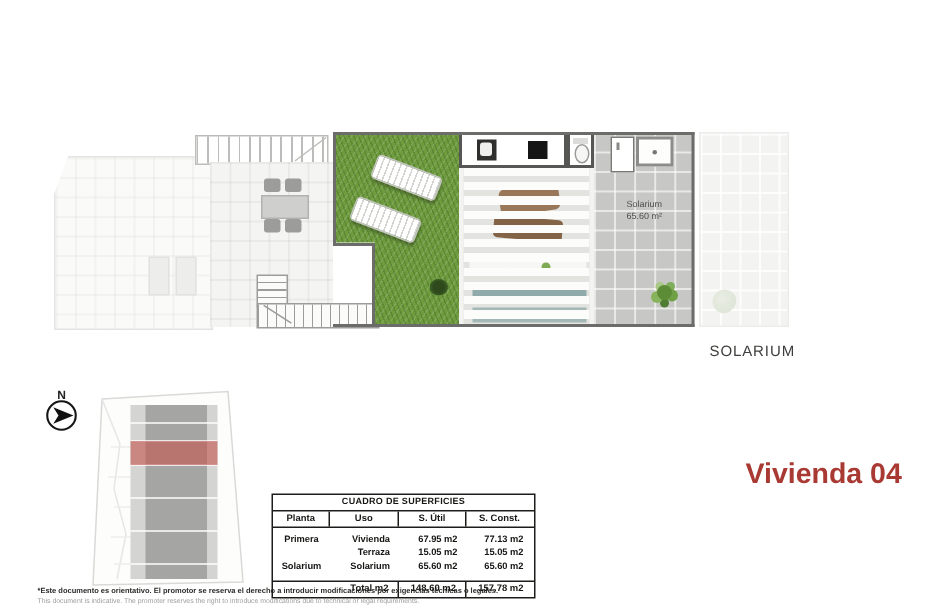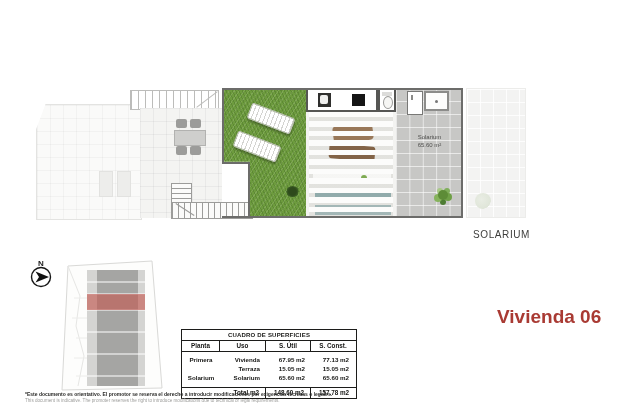--- a/index.html
+++ b/index.html
@@ -247,20 +247,20 @@
       <div class="cell c-num">65.60 m2</div>
       <div class="cell c-num">65.60 m2</div>
     </div>
     <div class="t-grid t-total">
       <div class="cell c-num span2">Total m2</div>
       <div class="cell c-num mid">148.60 m2</div>
       <div class="cell c-num">157.78 m2</div>
     </div>
   </div>
 
-  <div class="abs unit-title">Vivienda 06</div>
+  <div class="abs unit-title">Vivienda 04</div>
 
   <div class="abs disclaimer">
     <div class="es">*Este documento es orientativo. El promotor se reserva el derecho a introducir modificaciones por exigencias técnicas o legales.</div>
     <div class="en">This document is indicative. The promoter reserves the right to introduce modifications due to technical or legal requirements.</div>
   </div>
 
 </div>
 
 </body></html>

